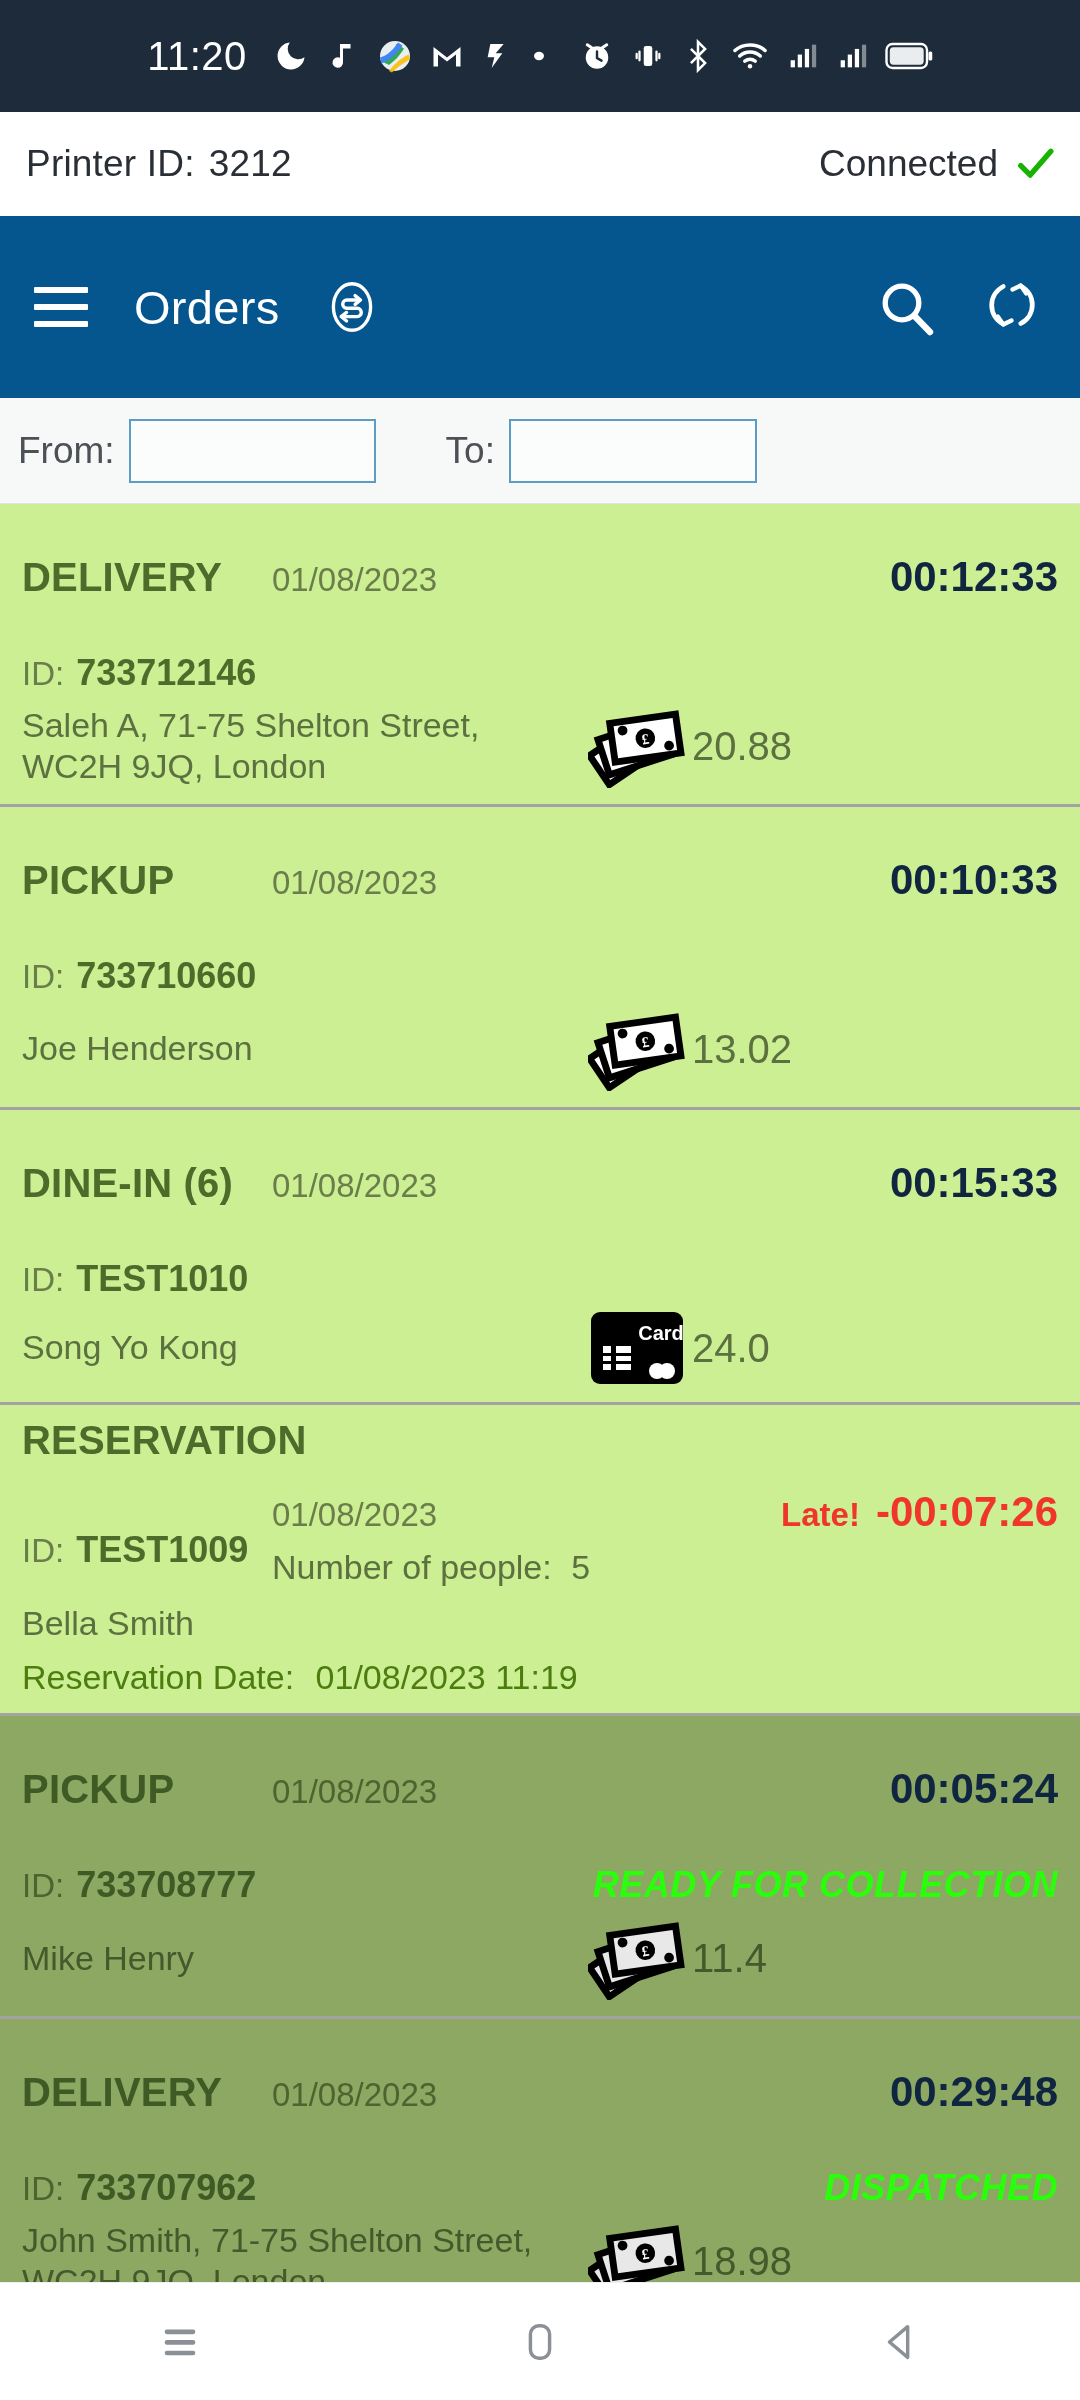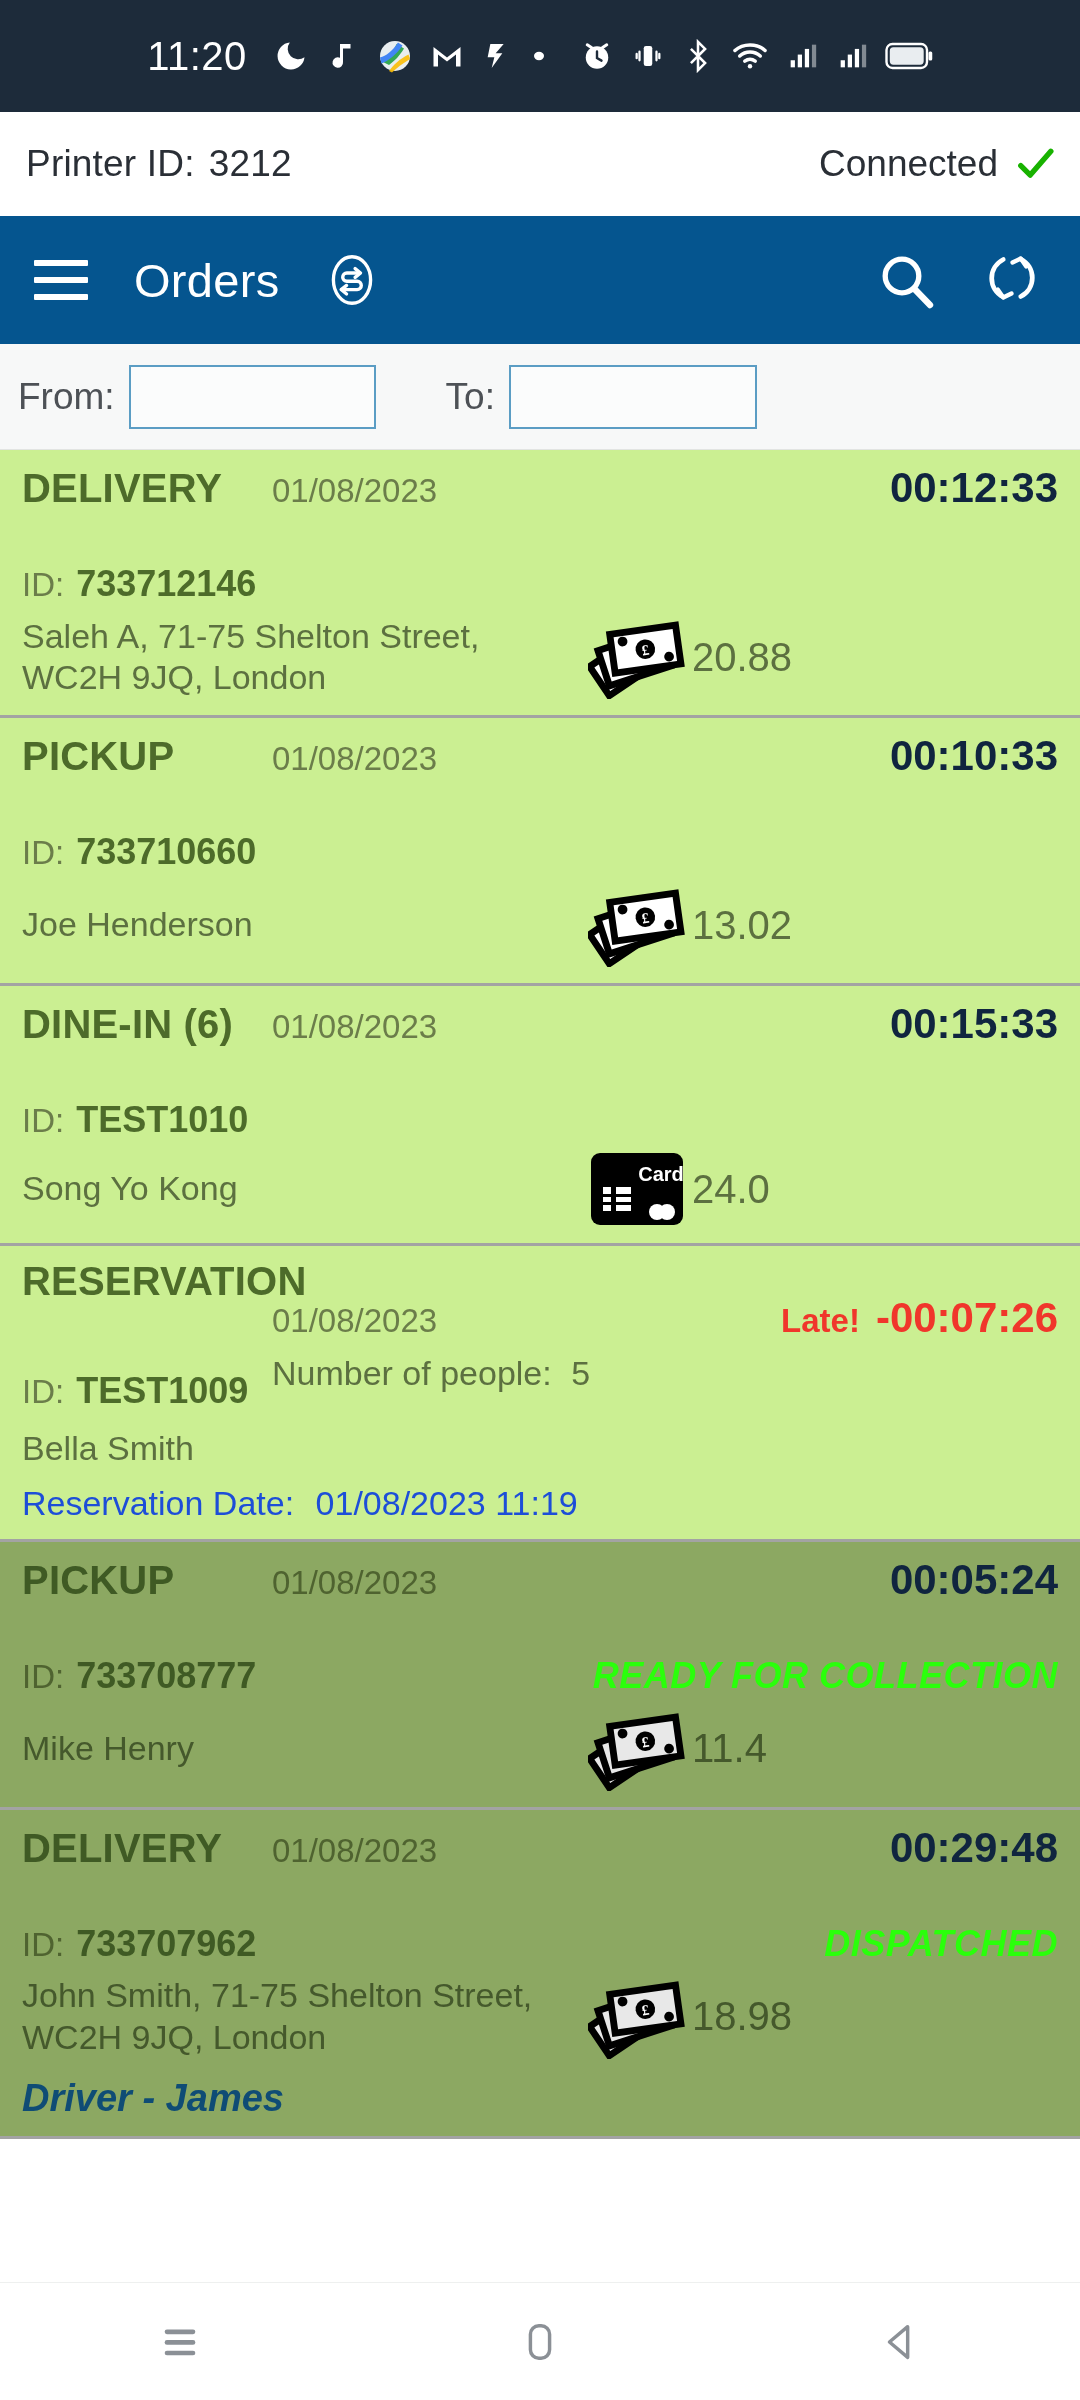--- a/index.html
+++ b/index.html
@@ -26,21 +26,21 @@
     padding: 0 26px; flex: 0 0 auto;
   }
   .printer-left { font-size: 37px; color: #2a2f36; letter-spacing: .2px; }
   .printer-left .pid { margin-left: 14px; }
   .printer-right { margin-left: auto; display: flex; align-items: center; gap: 18px; }
   .printer-right .conn { font-size: 37px; color: #2a2f36; }
   .tick { width: 38px; height: 38px; }
 
   
   .appbar {
-    height: 128px; background: #05558f; display: flex; align-items: center;
+    height: 182px; background: #05558f; display: flex; align-items: center;
     padding: 0 34px; flex: 0 0 auto;
   }
   .hamburger { width: 54px; height: 40px; display: flex; flex-direction: column;
     justify-content: space-between; cursor: pointer; }
   .hamburger span { display: block; height: 6px; background: #fff; border-radius: 1px; }
   .appbar-title { color: #fff; font-size: 47px; margin-left: 46px; letter-spacing: .3px; }
   .swap-btn { margin-left: 42px; width: 62px; height: 62px; }
   .appbar-spacer { flex: 1 1 auto; }
   .appbar-action { width: 64px; height: 64px; margin-left: 44px; }
 
@@ -63,21 +63,21 @@
   .order { position: relative; padding: 14px 22px 16px 22px; border-bottom: 3px solid #a3a3a3; }
   .order.light { background: #cbef92; }
   .order.dark { background: #8ca862; }
 
   .row-top { display: flex; align-items: baseline; }
   .otype { font-size: 40px; font-weight: bold; color: #4d6b2a; letter-spacing: .2px; width: 250px; flex: 0 0 250px; line-height: 1.08; }
   .order.dark .otype { color: #3f5a24; }
   .omid { flex: 1 1 auto; }
   .odate { font-size: 33px; color: #6b7d4a; }
   .order.dark .odate { color: #4f6330; }
-  .otimer { font-size: 42px; font-weight: bold; color: #10253f; white-space: nowrap; text-align: right; }
+  .otimer { font-size: 42px; font-weight: bold; color: #10253f; white-space: nowrap; text-align: right; margin-top: 35px; }
   .otimer.late { color: #f0362b; }
   .late-tag { color: #f0362b; font-size: 33px; font-weight: bold; margin-right: 16px; }
 
   .row-id { margin-top: 6px; display: flex; align-items: baseline; }
   .idlabel { font-size: 33px; color: #6b7d4a; }
   .order.dark .idlabel { color: #4f6330; }
   .idvalue { font-size: 36px; font-weight: bold; color: #4d6b2a; margin-left: 12px; margin-top: 45px; }
   .order.dark .idvalue { color: #3f5a24; }
   .status-tag {
     margin-left: auto; font-size: 36px; font-weight: bold; font-style: italic;
@@ -85,21 +85,21 @@
   }
 
   .row-bottom { margin-top: 10px; display: flex; align-items: center; min-height: 74px; }
   .cust { font-size: 34px; color: #5c7040; line-height: 1.22; flex: 1 1 auto; max-width: 560px; }
   .order.dark .cust { color: #45592c; }
   .pay { width: 110px; display: flex; align-items: center; justify-content: center; flex: 0 0 110px; }
   .amount { font-size: 40px; color: #5c7040; min-width: 160px; }
   .order.dark .amount { color: #45592c; }
 
   .people { font-size: 34px; color: #5c7040; margin-top: 12px; }
-  .resdate { font-size: 34px; color: #1d4ed8; margin-top: 14px; }
+  .resdate { font-size: 34px; color: #4d7c0f; margin-top: 14px; }
   .driver { font-size: 38px; font-weight: bold; font-style: italic; color: #0f4c75; margin-top: 18px; }
 
   
   .resv-top { display: flex; align-items: flex-start; }
   .resv-left { width: 250px; flex: 0 0 250px; }
   .resv-right { flex: 1 1 auto; padding-top: 34px; }
   .resv-line1 { display: flex; align-items: baseline; }
 
   
   .navbar {

